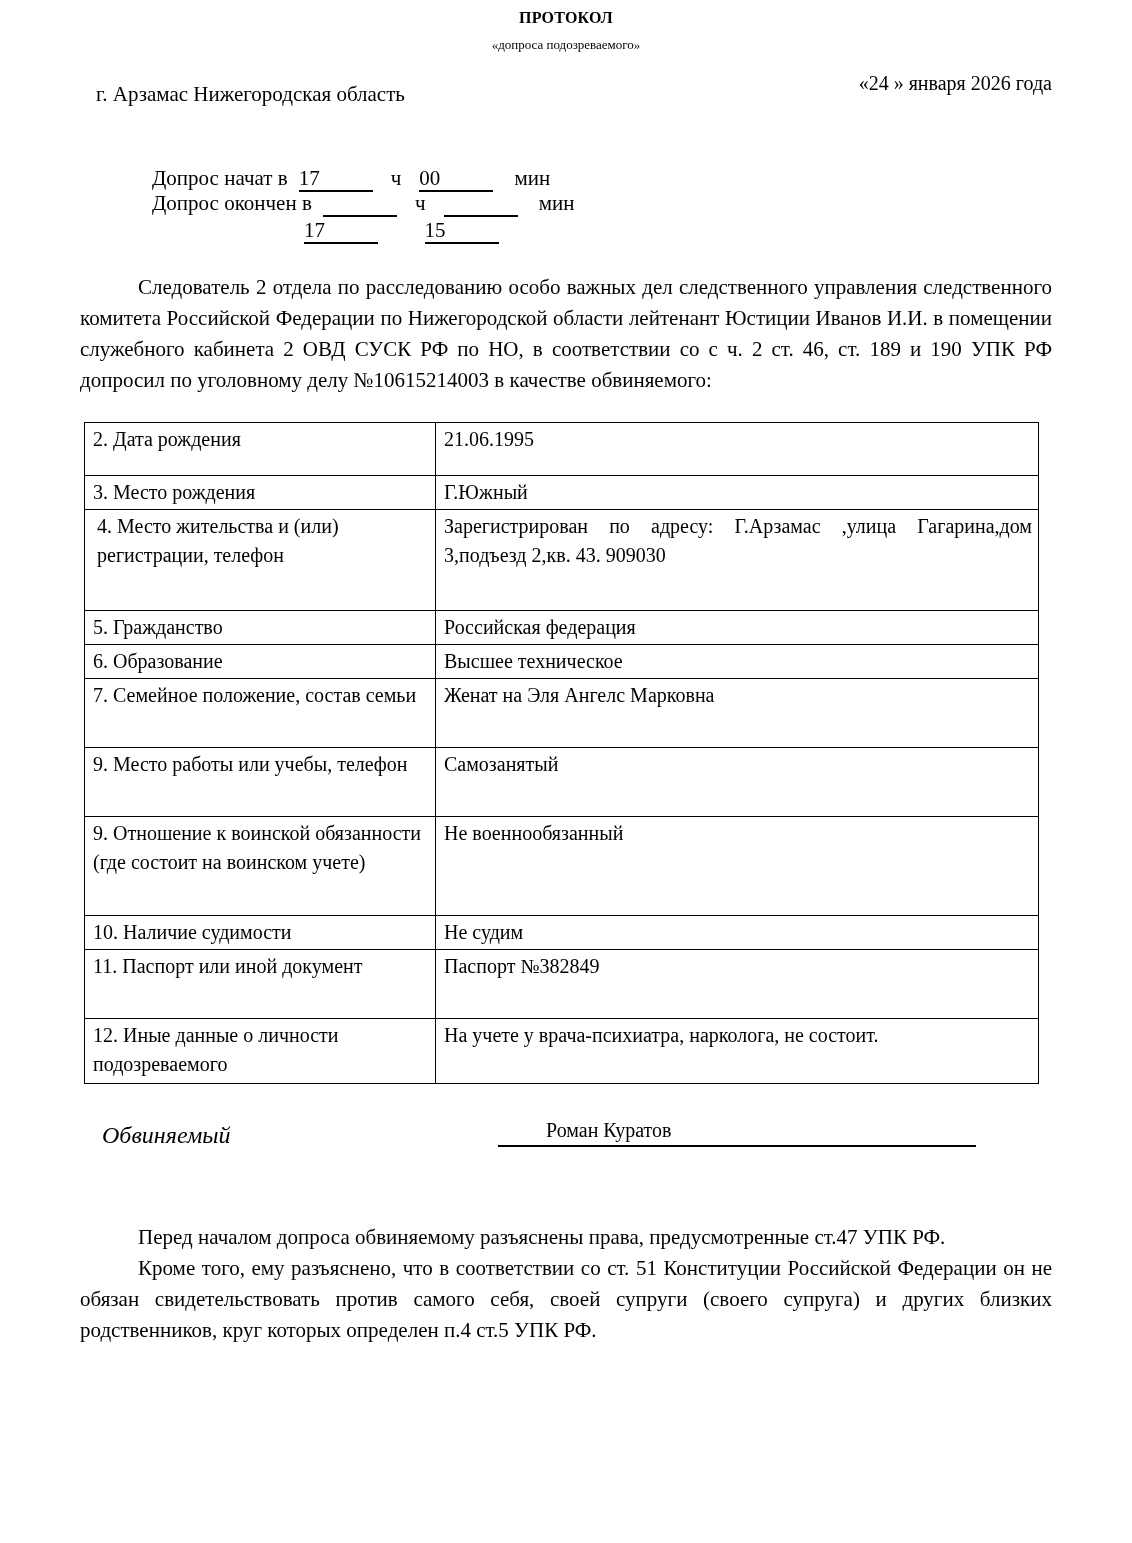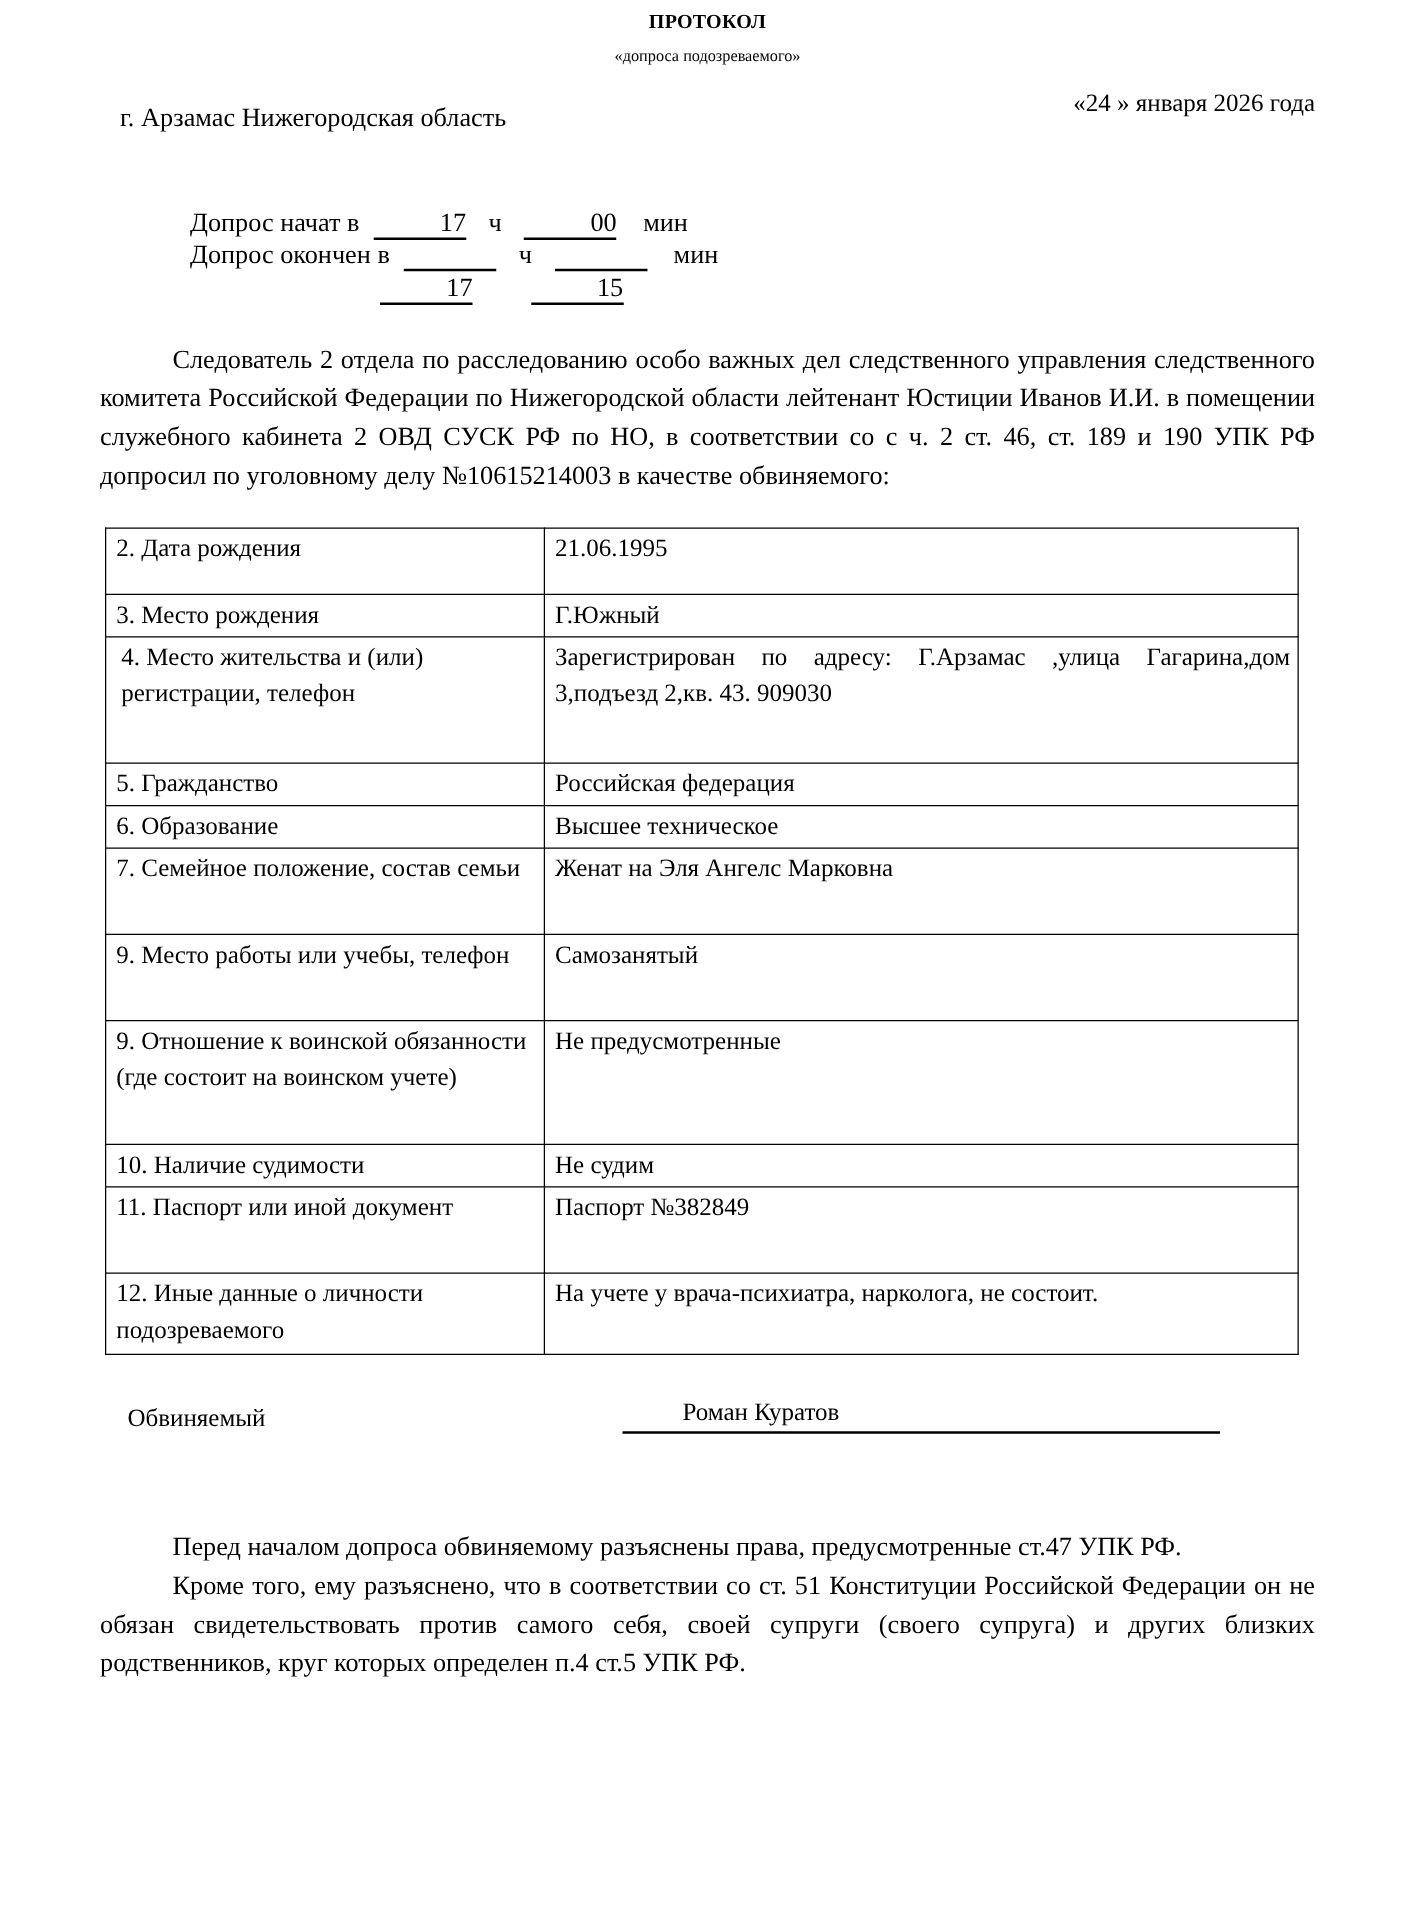--- a/index.html
+++ b/index.html
@@ -75,21 +75,21 @@
     line-height: 25px;
     white-space: nowrap;
   }
   .time-line.l1 { top: 0px; }
   .time-line.l2 { top: 25px; }
 
   .tlabel { display: inline-block; }
   .tslot {
     display: inline-block;
     width: 74px;
-    text-align: right;
+    text-align: left;
     border-bottom: 2px solid #000;
     margin: 0 6px;
     line-height: 23px;
     vertical-align: baseline;
   }
   .tslot.blank { color: transparent; }
   .tunit { display: inline-block; width: 24px; text-align: center; }
   .tmin  { display: inline-block; margin-left: 10px; }
 
   .time-extra {
@@ -135,22 +135,23 @@
   
   .sig-block {
     position: relative;
     margin-top: 30px;
     height: 66px;
   }
   .sig-label {
     position: absolute;
     left: 22px;
     top: 8px;
-    font-size: 20px;
+    font-size: 24px;
     line-height: 27px;
+    font-style: italic;
   }
   .sig-name-wrap {
     position: absolute;
     left: 418px;
     top: 4px;
     width: 478px;
   }
   .sig-name {
     font-size: 20px;
     line-height: 25px;
@@ -229,21 +230,21 @@
       <tr>
         <td class="key" style="height:64px;">7. Семейное положение, состав семьи</td>
         <td class="val">Женат на Эля Ангелс Марковна</td>
       </tr>
       <tr>
         <td class="key" style="height:64px;">9. Место работы или учебы, телефон</td>
         <td class="val">Самозанятый</td>
       </tr>
       <tr>
         <td class="key" style="height:94px;">9. Отношение к воинской обязанности (где состоит на воинском учете)</td>
-        <td class="val">Не предусмотренные</td>
+        <td class="val">Не военнообязанный</td>
       </tr>
       <tr>
         <td class="key">10. Наличие судимости</td>
         <td class="val">Не судим</td>
       </tr>
       <tr>
         <td class="key" style="height:64px;">11. Паспорт или иной документ</td>
         <td class="val">Паспорт №382849</td>
       </tr>
       <tr>

